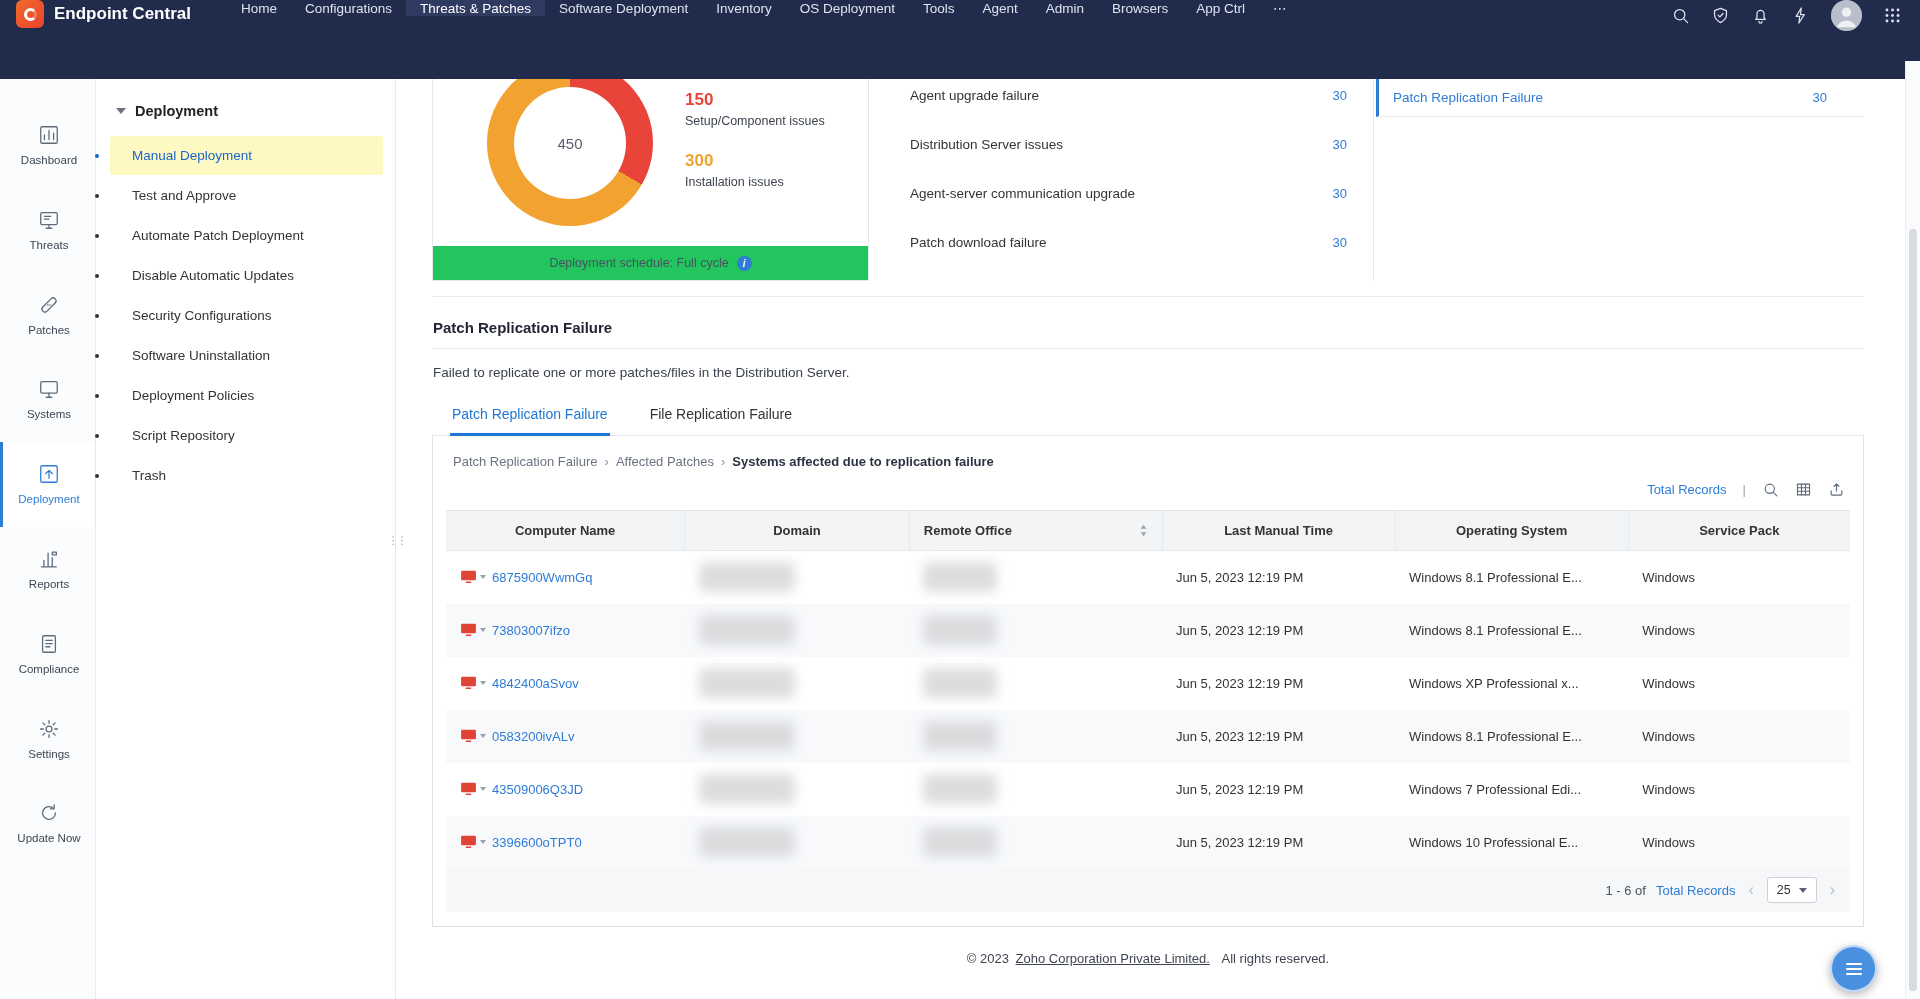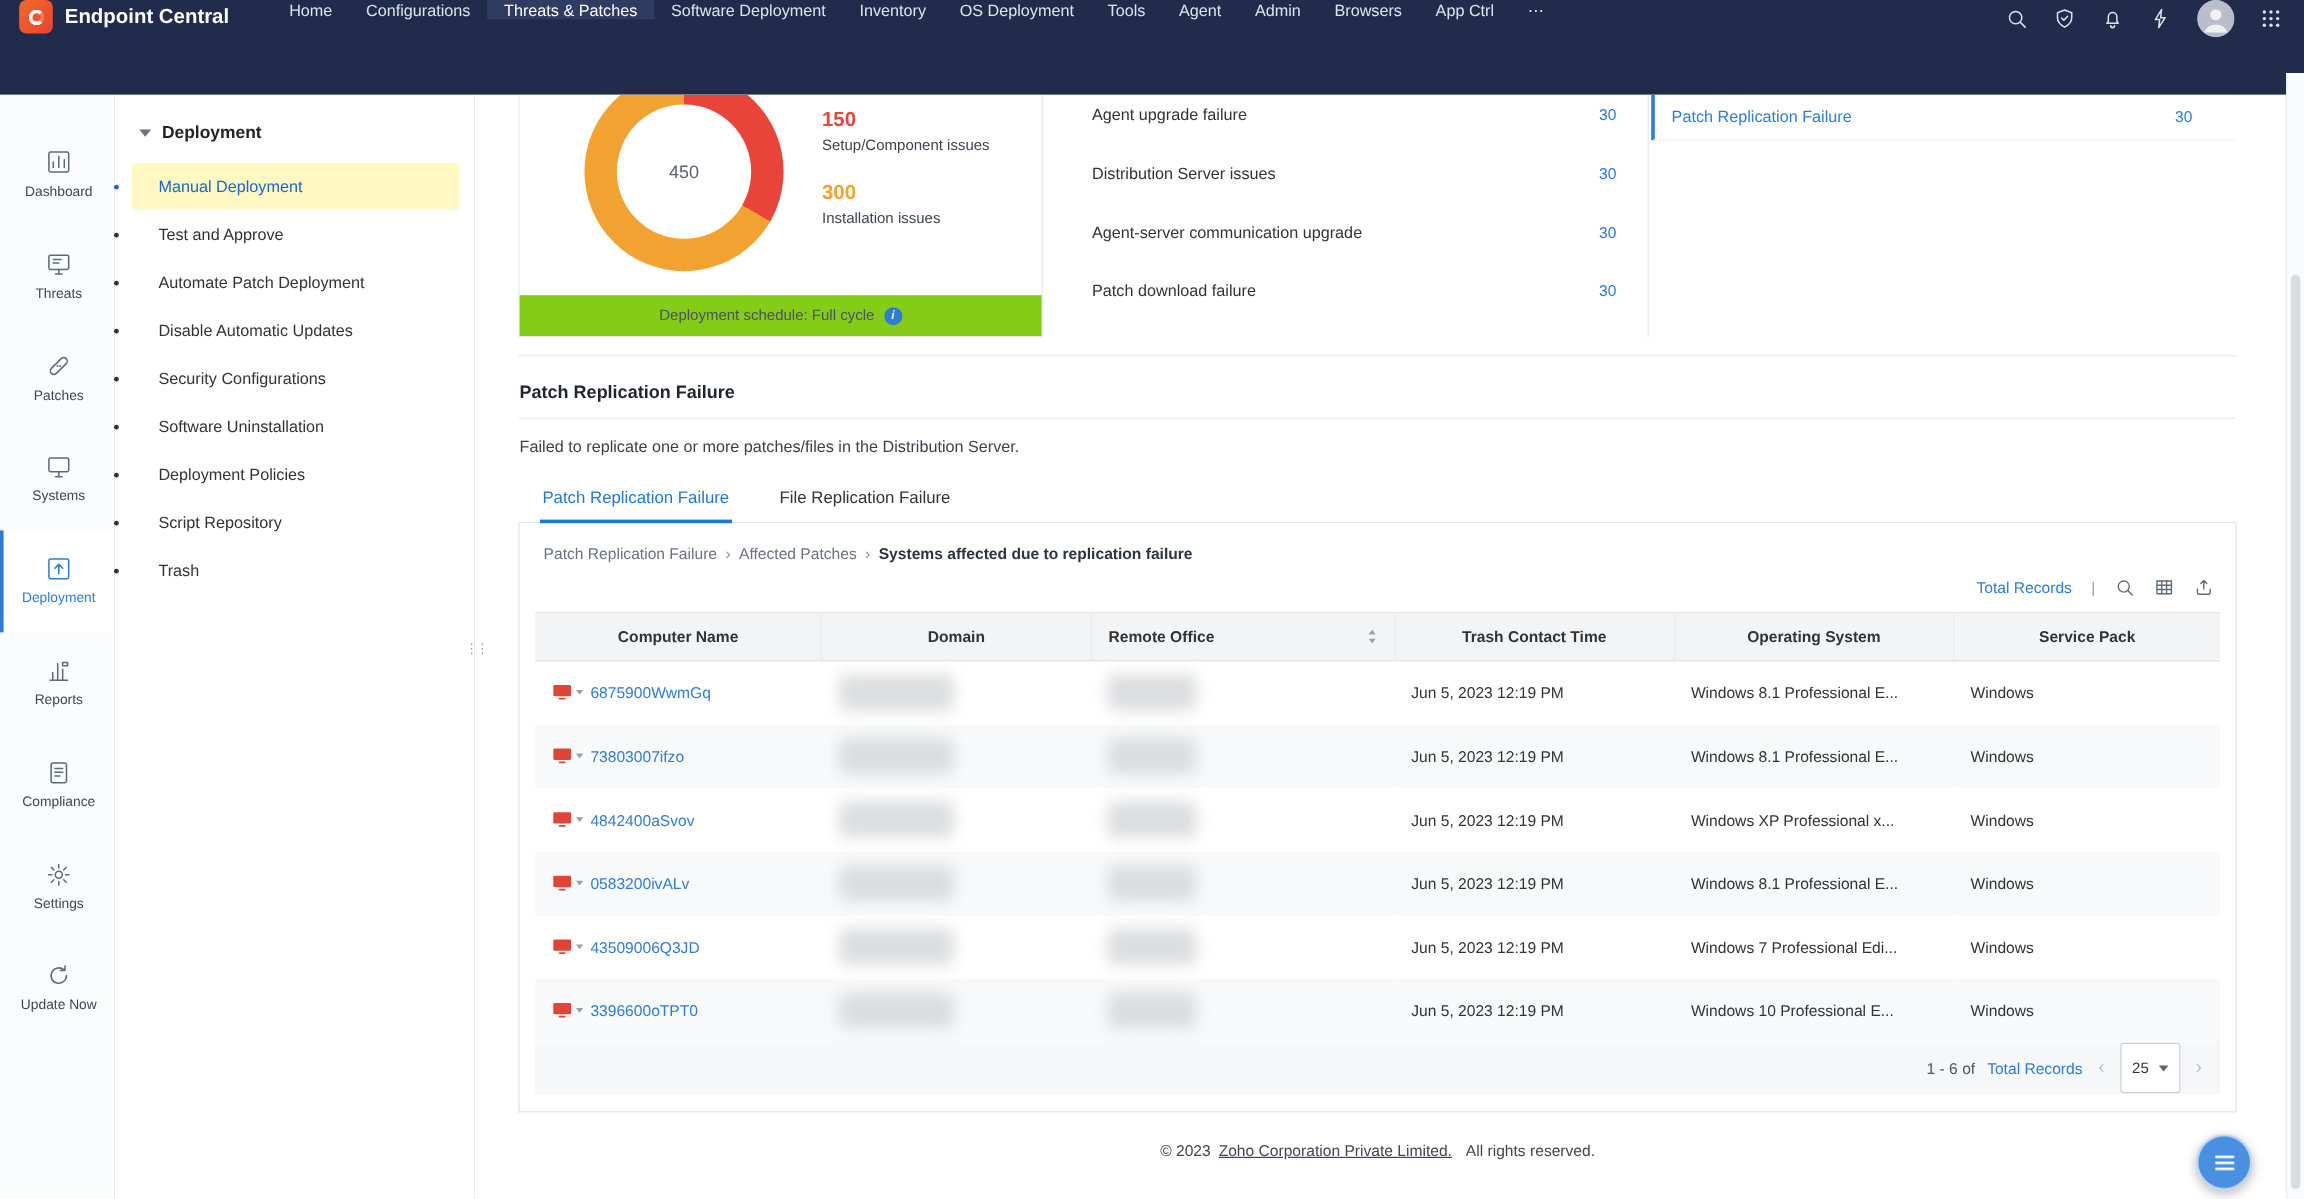--- a/index.html
+++ b/index.html
@@ -71,21 +71,21 @@
   
   .summary { position: relative; height: 218px; overflow: hidden; border-bottom: 1px solid #e8eaed; }
   .donut-card { position: absolute; left: 0; top: -46px; width: 437px; height: 248px; background: #fff; border: 1px solid #e3e6ea; }
   .donut { position: absolute; left: 54px; top: 26px; width: 166px; height: 166px; border-radius: 50%; cursor: pointer; }
   .donut::after { content: ""; position: absolute; inset: 27px; background: #fff; border-radius: 50%; }
   .donut-total { position: absolute; inset: 0; display: flex; align-items: center; justify-content: center; font-size: 15px; color: #5a6270; z-index: 1; }
   .donut-stats { position: absolute; left: 252px; top: 56px; display: flex; flex-direction: column; gap: 22px; }
   .stat-value { font-size: 17px; font-weight: bold; }
   .stat-label { font-size: 12.5px; color: #3d4450; width: 140px; line-height: 1.3; margin-top: 3px; }
   .schedule-strip {
-    position: absolute; left: 0; right: 0; bottom: 0; height: 34px; background: #84cc16;
+    position: absolute; left: 0; right: 0; bottom: 0; height: 34px; background: #22c55e;
     display: flex; align-items: center; justify-content: center; gap: 8px; font-size: 12.5px; color: #4a5260;
   }
   .info-badge {
     width: 15px; height: 15px; border-radius: 50%; background: #2e7cd6; color: #fff;
     font-size: 10px; display: flex; align-items: center; justify-content: center; cursor: pointer; font-style: italic; font-weight: bold;
   }
   .failure-list { position: absolute; left: 478px; top: 4px; width: 437px; list-style: none; }
   .failure-item { display: flex; justify-content: space-between; align-items: flex-start; height: 49px; padding-top: 5px; font-size: 13.5px; color: #333; cursor: pointer; }
   .f-count { color: #2e7cd6; font-size: 13px; }
   .v-divider { position: absolute; left: 941px; top: 0; width: 1px; height: 202px; background: #e4e6ea; }
@@ -141,21 +141,21 @@
   .blob-remote { width: 74px; }
 
   .pagination {
     margin: 0 0 14px; background: #f6f7f9; height: 43px; display: flex; align-items: center;
     justify-content: flex-end; gap: 10px; padding: 0 12px; font-size: 13px; color: #4a5260;
   }
   .pg-link { color: #2e7cd6; cursor: pointer; }
   .pg-arrow { color: #b7bdc6; font-size: 16px; padding: 0 3px; cursor: pointer; }
   .page-size {
     display: flex; align-items: center; gap: 8px; background: #fff; border: 1px solid #ccd1d8;
-    border-radius: 3px; height: 42px; padding: 0 9px; font-size: 12.5px; color: #333; cursor: pointer;
+    border-radius: 3px; height: 26px; padding: 0 9px; font-size: 12.5px; color: #333; cursor: pointer;
   }
   .select-caret { width: 0; height: 0; border-left: 4px solid transparent; border-right: 4px solid transparent; border-top: 5px solid #596273; }
 
   
   .page-footer { margin-top: 24px; text-align: center; font-size: 13px; color: #3f4652; }
   .footer-link { text-decoration: underline; color: #3f4652; cursor: pointer; margin: 0 3px; }
   .footer-suffix { margin-left: 5px; }
 
   
   .fab {
@@ -478,21 +478,21 @@
                 <div class="th-flex">
                   <span>Remote Office</span>
                   <span class="sort-icon">
                     <svg viewBox="0 0 10 16">
                         <path d="M5 1.5L8.2 6H1.8z"></path>
                         <path d="M5 14.5L8.2 10H1.8z"></path>
                       </svg>
                   </span>
                 </div>
               </th>
-              <th><span>Trash Contact Time</span></th>
+              <th><span>Last Manual Time</span></th>
               <th><span>Operating System</span></th>
               <th><span>Service Pack</span></th>
             </tr>
           </thead>
           <tbody id="table-body">
               <tr>
     <td>
       <div class="computer-cell">
         <span class="pc-icon">
           <svg viewBox="0 0 20 17">

